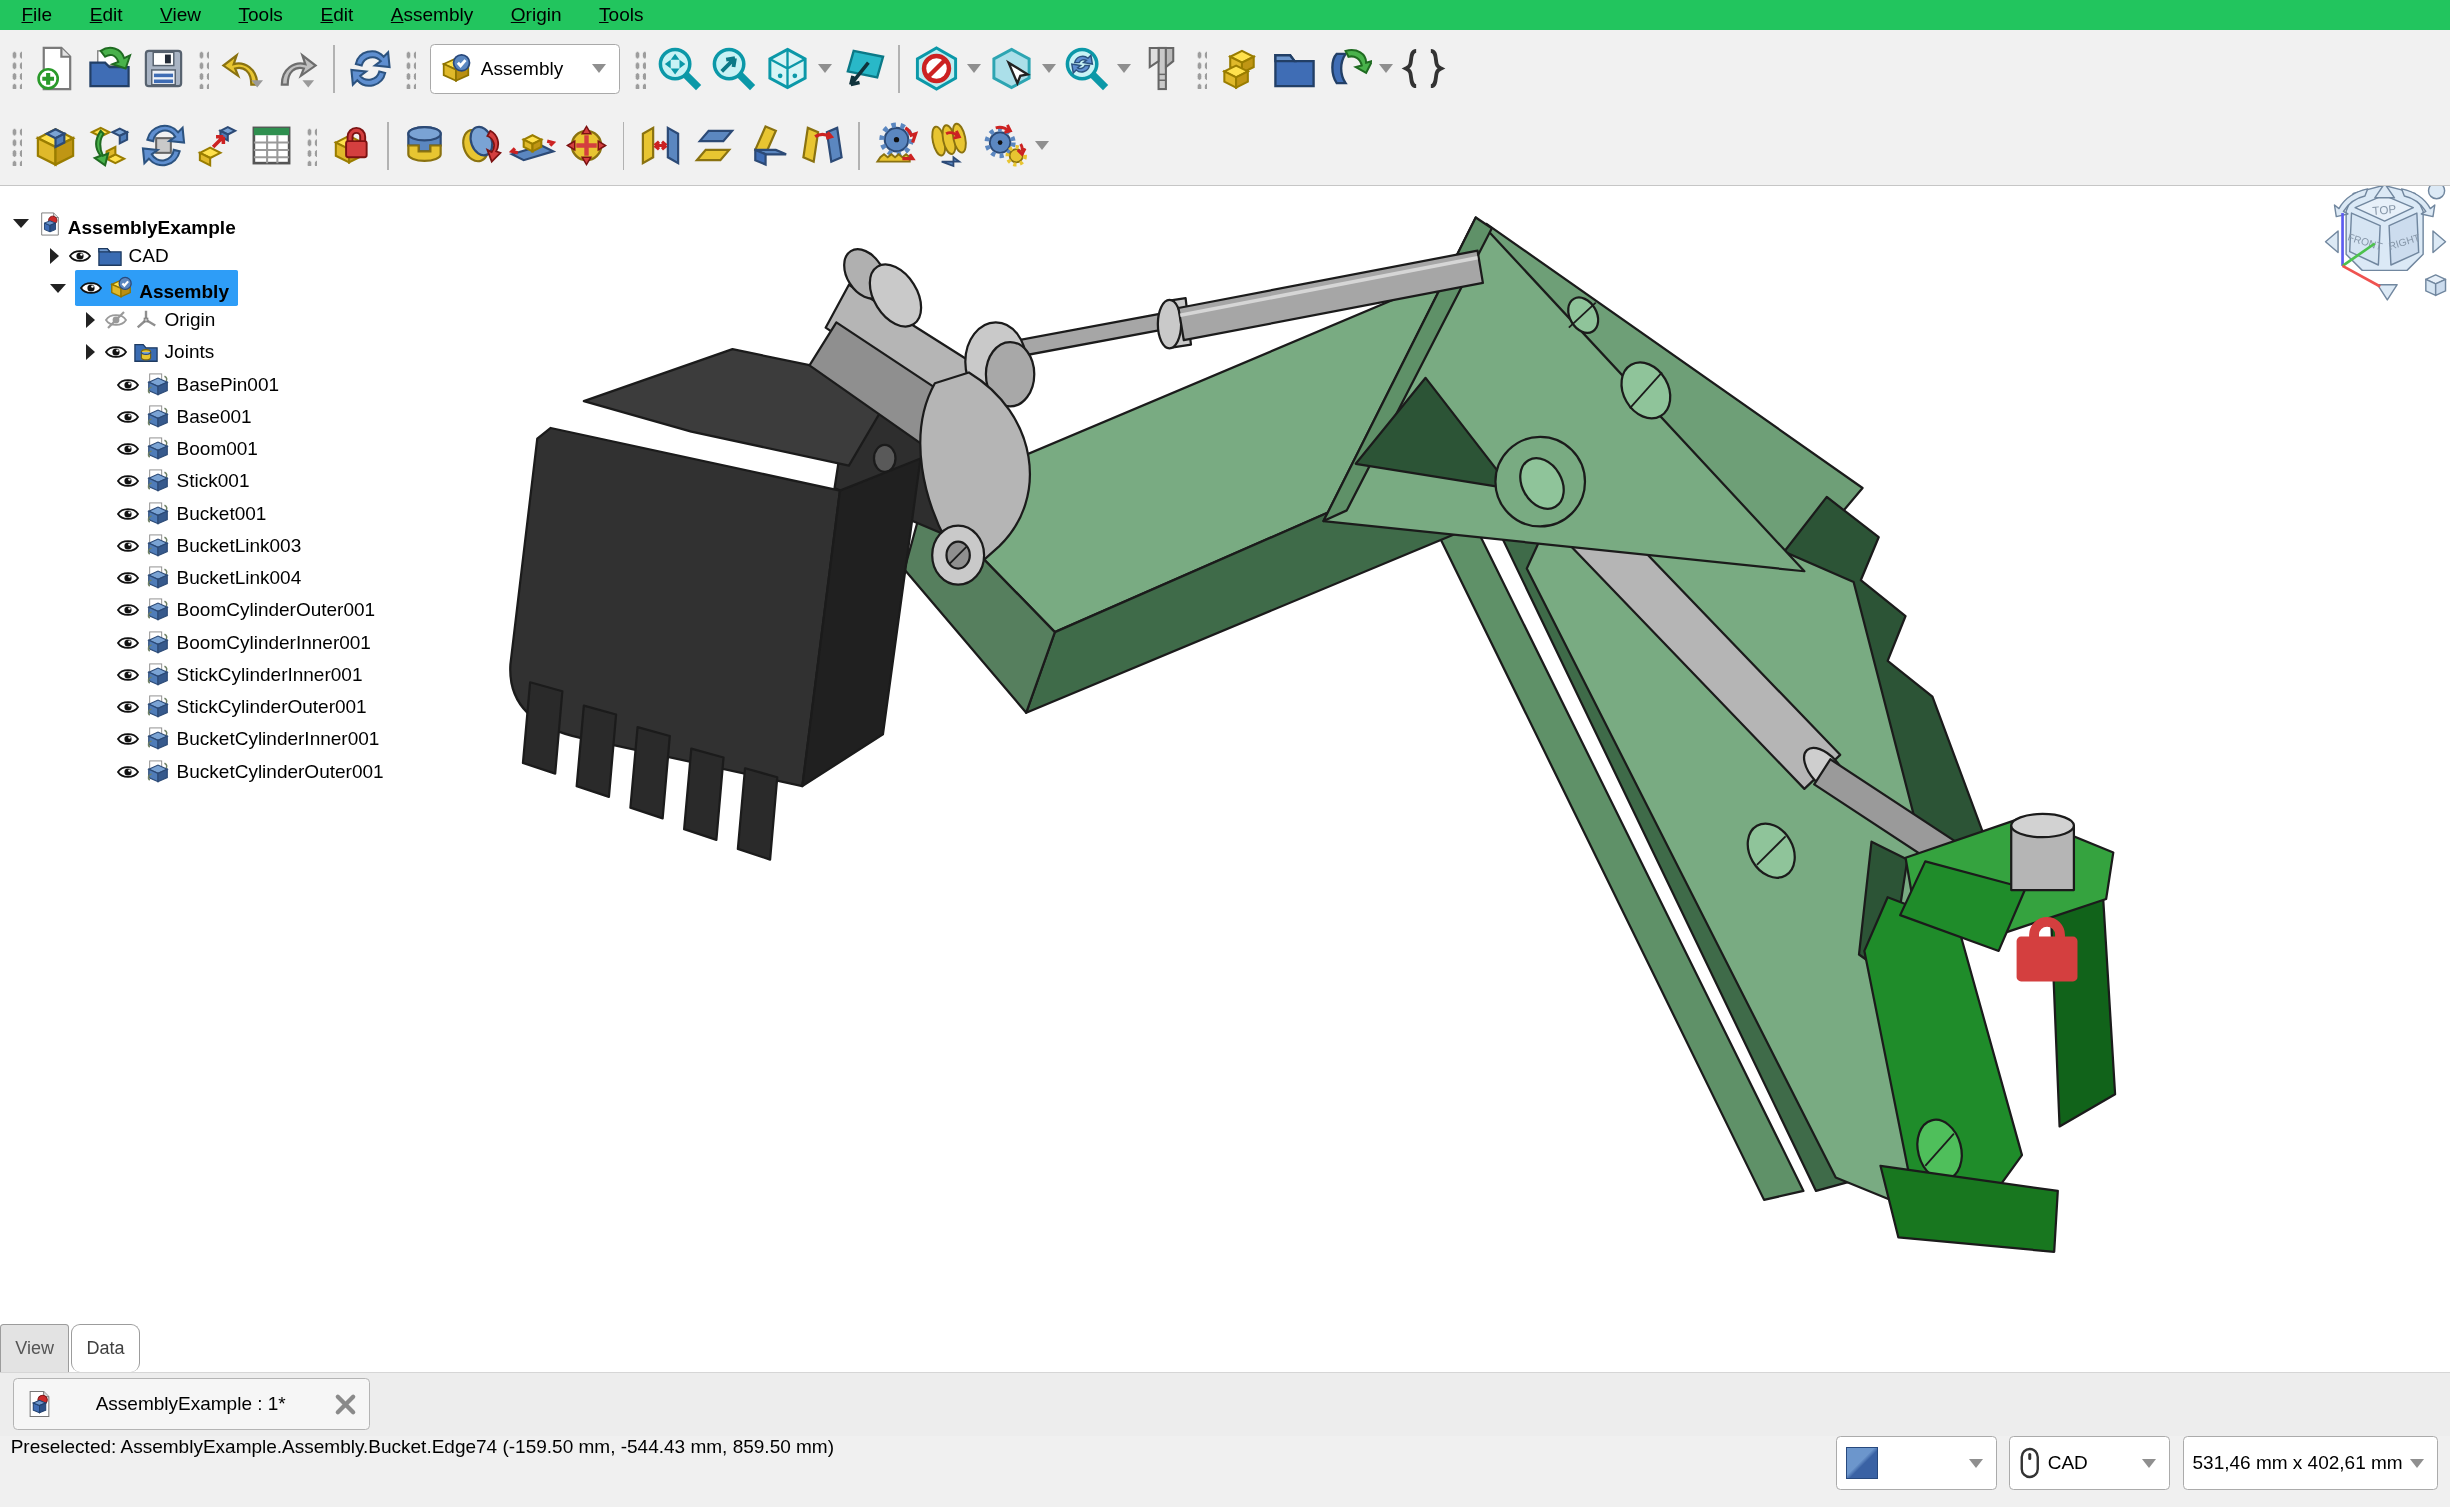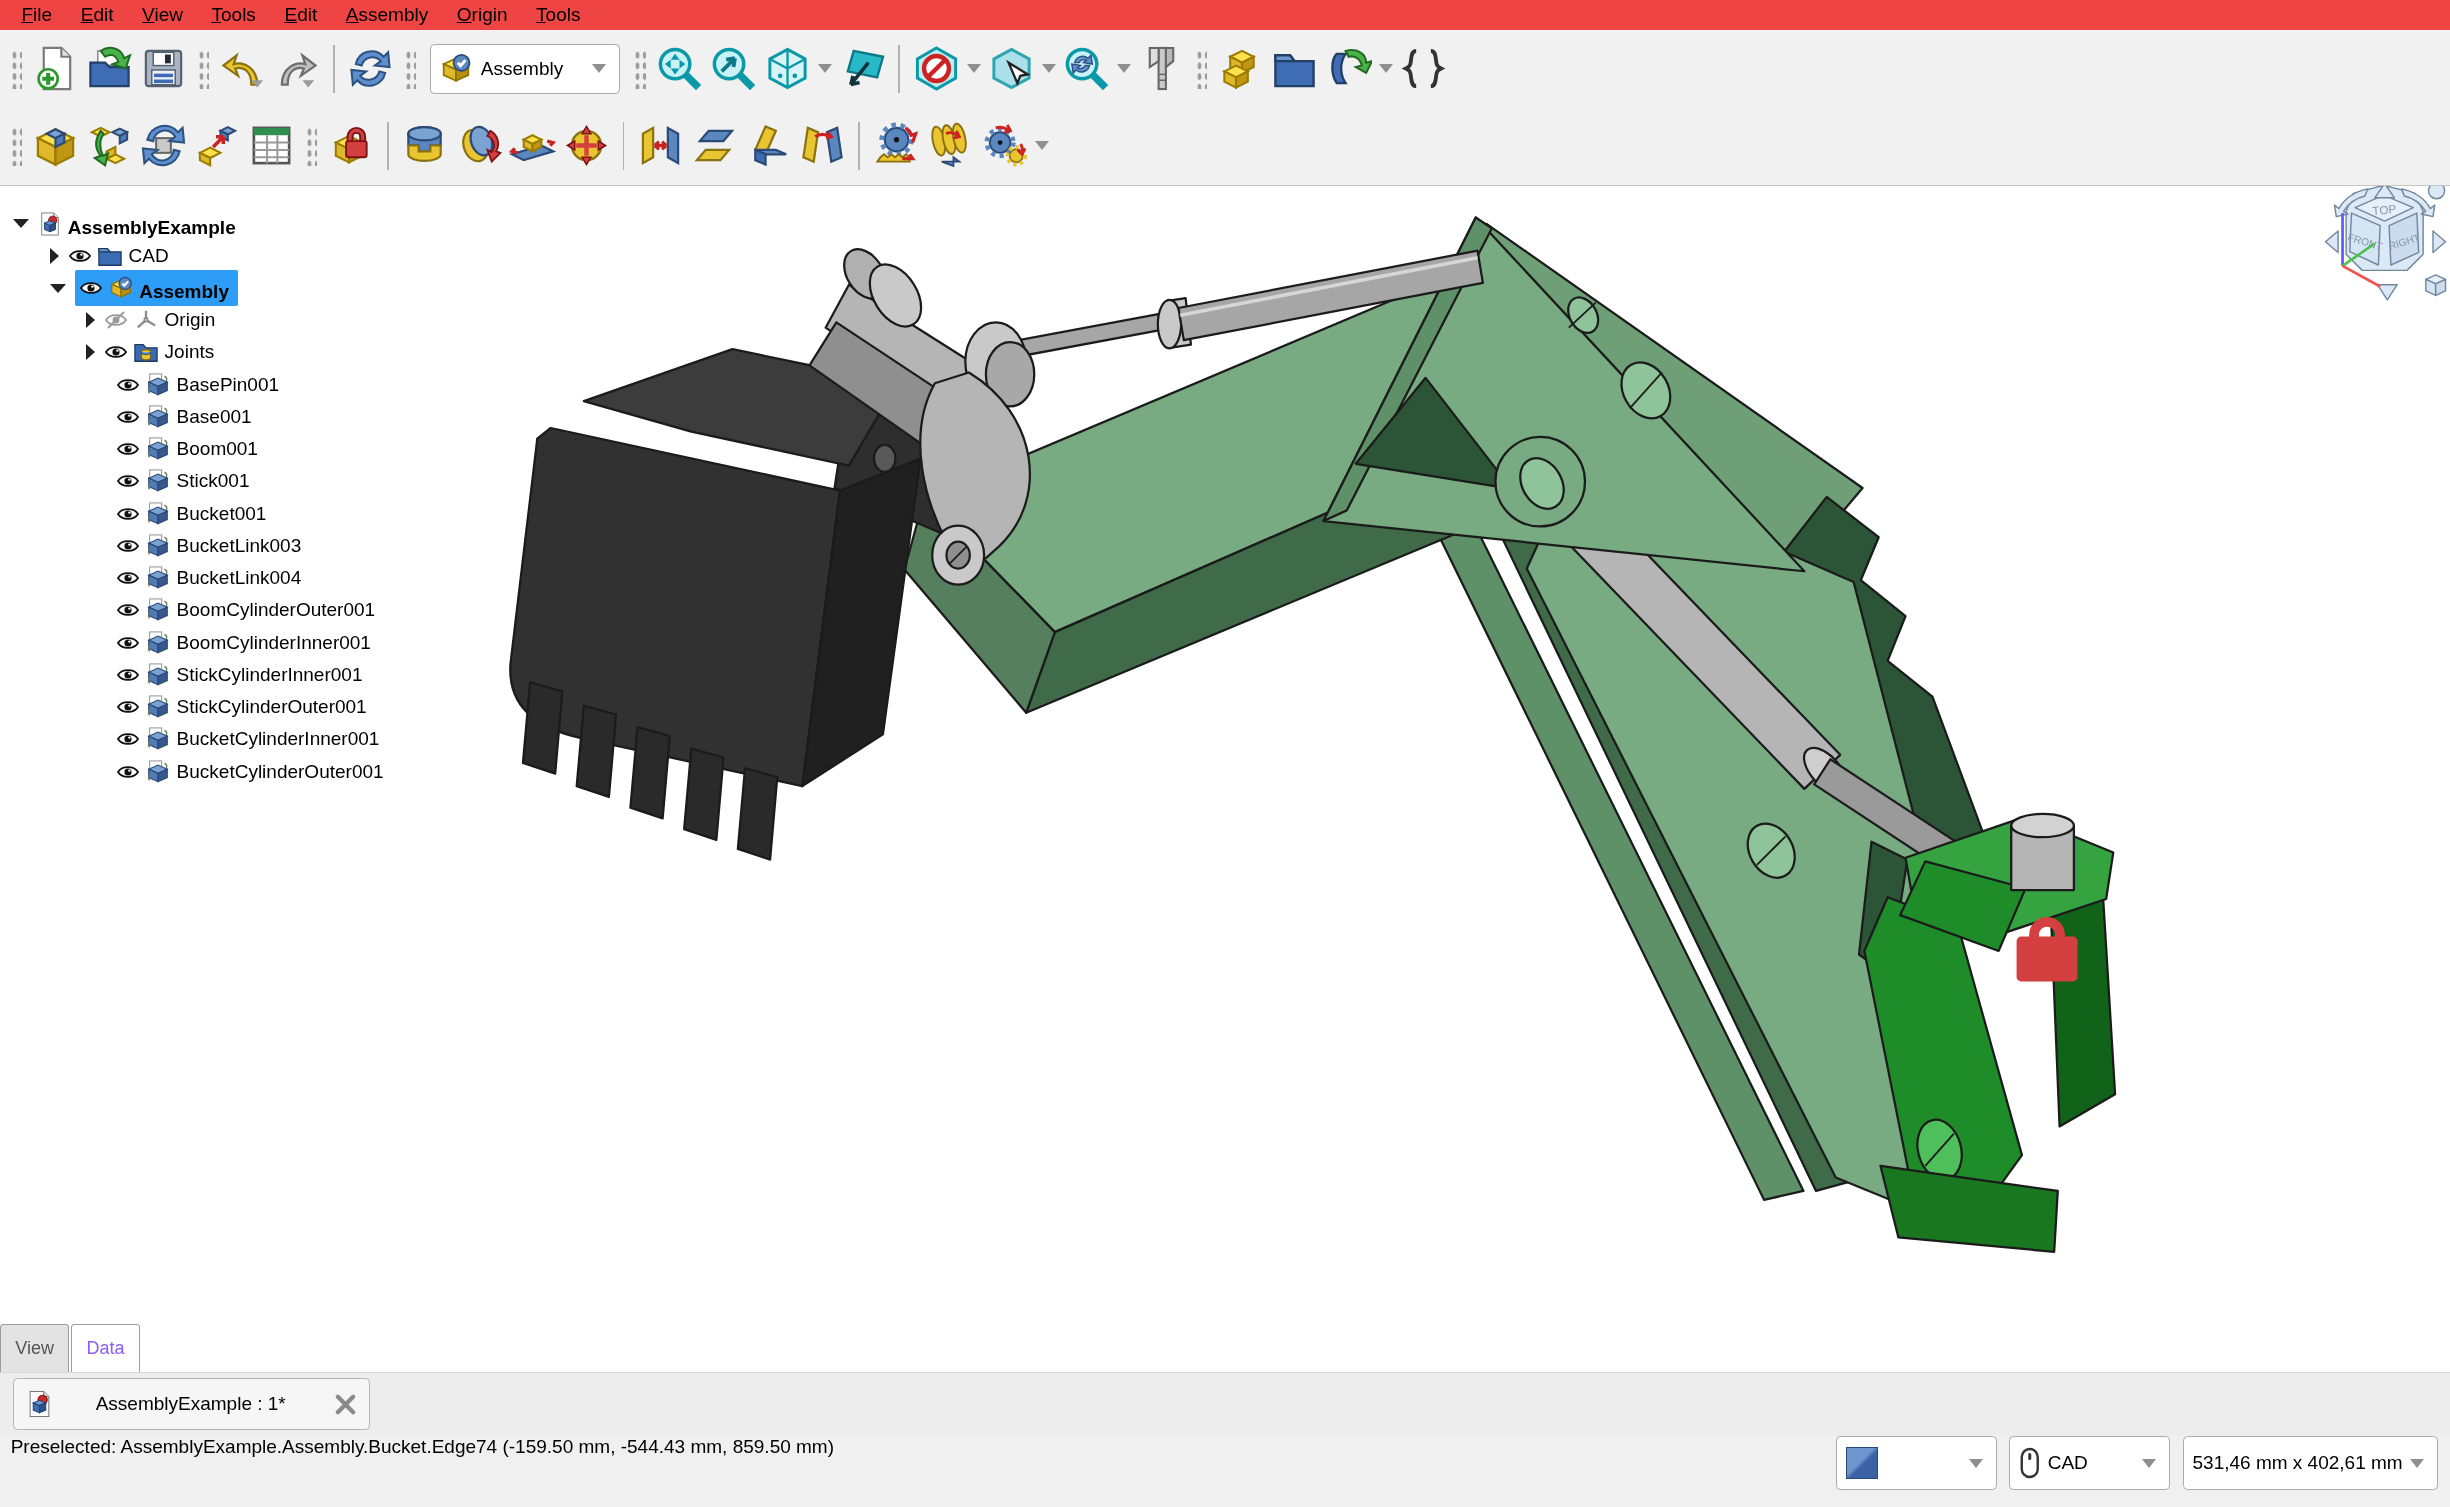--- a/index.html
+++ b/index.html
@@ -1,20 +1,20 @@
 <!DOCTYPE html>
 <html style="font-size:14.3px"><head>
 <meta charset="utf-8">
 <style>
   html,body{margin:0;padding:0;}
   body{width:2450px;height:1507px;position:relative;background:#ffffff;
        font-family:"Liberation Sans",sans-serif;overflow:hidden;color:#000;}
   
-  .menubar{position:absolute;top:0;left:0;right:0;height:30px;background:#ef4444;
-           display:flex;align-items:center;padding-left:7.2px;font-size:19px;z-index:30;}
+  .menubar{position:absolute;top:0;left:0;right:0;height:30px;background:#22c55e;
+           display:flex;align-items:center;padding-left:7.2px;font-size:19px;z-index:30;gap:9px;}
   .menu-item{display:inline-block;padding:1.8px 14.3px;cursor:default;}
   .menu-item::first-letter{text-decoration:underline;}
   
   .toolbars{position:absolute;top:30px;left:0;right:0;height:155px;background:#f1f1f1;
             border-bottom:0.9px solid #c6c6c6;z-index:30;}
   .trow{display:flex;align-items:center;height:77px;padding-left:3.6px;}
   .tbtn{width:54px;height:54px;display:flex;align-items:center;justify-content:center;border-radius:3.6px;}
   .tbtn svg{width:47px;height:47px;}
   .handle{width:12.5px;height:41px;margin:0 6.3px;
           background-image:radial-gradient(#9d9d9d 2px, transparent 2.3px);
@@ -35,21 +35,21 @@
   .exp.down{border-left:8px solid transparent;border-right:8px solid transparent;border-top:9.9px solid #222;}
   .exp.right{border-top:8px solid transparent;border-bottom:8px solid transparent;border-left:9.9px solid #222;}
   .hl{display:flex;align-items:center;padding:2.7px 9px 2.7px 3.6px;border-radius:1.8px;}
   .hl.selected{background:#2e9df7;}
   .bold{font-weight:bold;margin-top:8px;}
   
   .panel-tabs{position:absolute;top:1324px;left:0;height:48px;z-index:20;display:flex;}
   .ptab{height:47px;padding:0 14.3px;display:flex;align-items:center;font-size:18px;
         border:0.9px solid #9c9c9c;border-bottom:none;border-radius:3.6px 3.6px 0 0;margin-right:1.8px;}
   .ptab.view{background:#e3e3e3;color:#555;}
-  .ptab.data{background:#ffffff;color:#8b5cf6;}
+  .ptab.data{background:#ffffff;color:#404040;border-radius:9px;}
   
   .mdibar{position:absolute;top:1372px;left:0;right:0;height:64px;background:#ededed;
           border-top:0.9px solid #d6d6d6;border-bottom:0.9px solid #c2c2c2;z-index:25;}
   .mditab{position:absolute;left:12.5px;top:5.4px;height:52px;min-width:296px;background:#f6f6f6;
           border:0.9px solid #b4b4b4;border-radius:4.5px;display:flex;align-items:center;
           padding:0 12.5px;font-size:19px;box-sizing:border-box;gap:32px;}
   .mditab .title{margin:0 16px 0 10.7px;}
   
   .statusbar{position:absolute;top:1436px;left:0;right:0;height:71px;background:#f0f0f0;z-index:25;
              display:flex;font-size:19px;}

